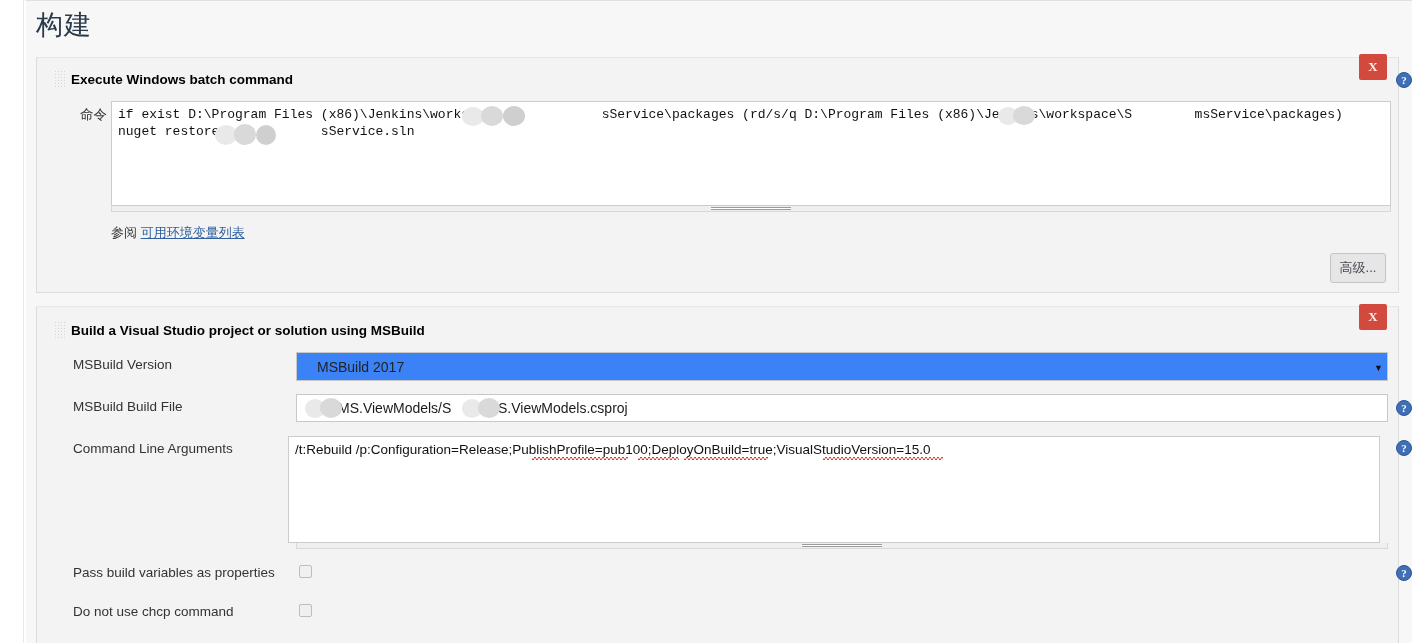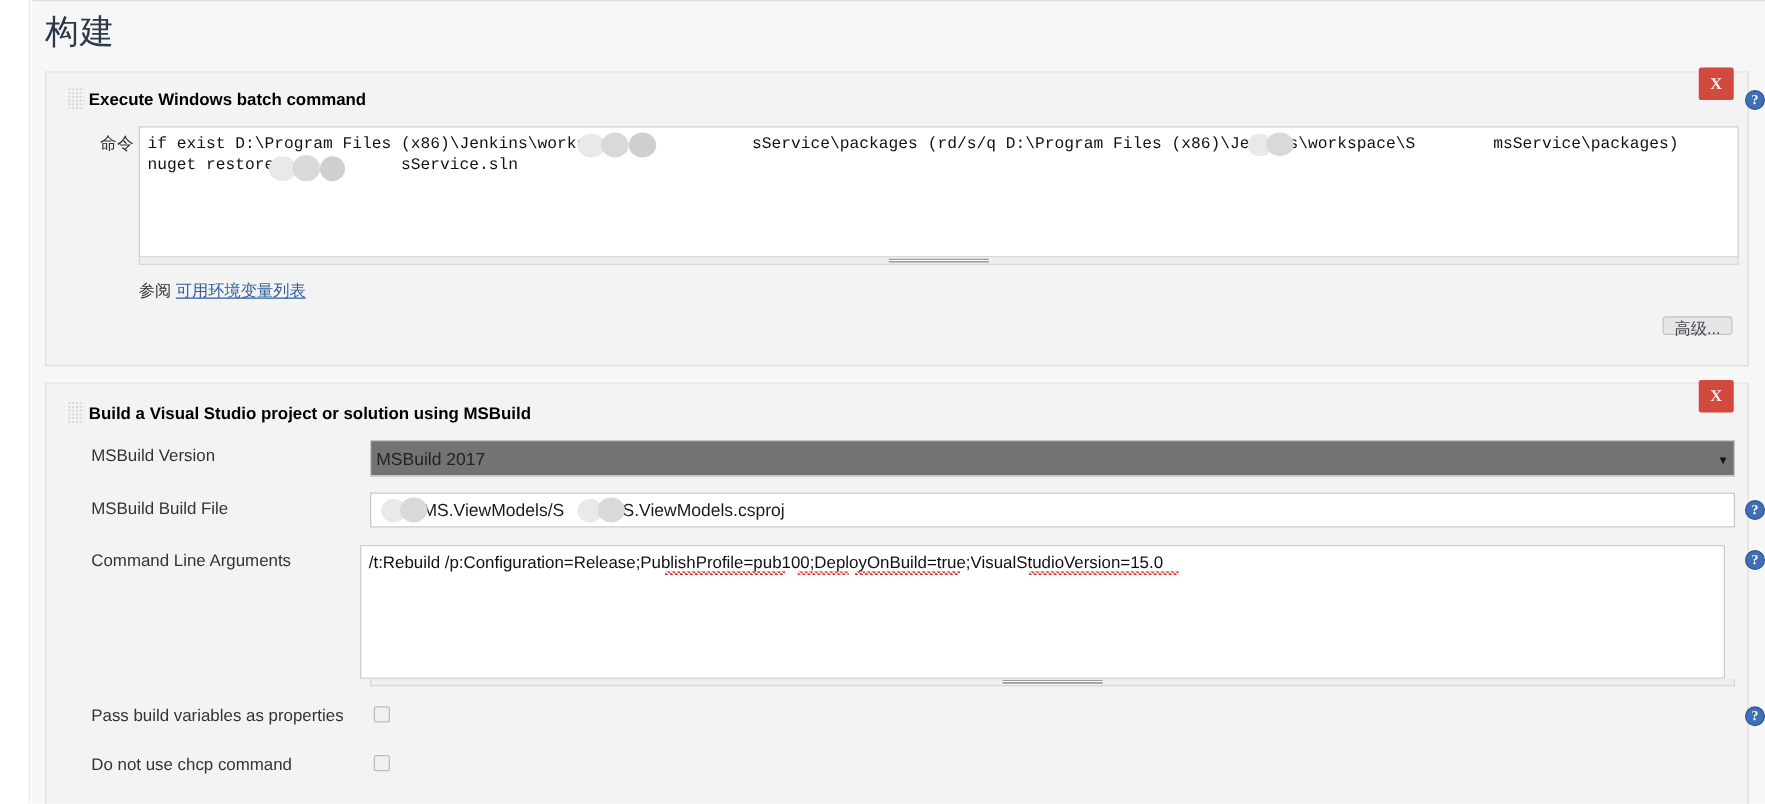--- a/index.html
+++ b/index.html
@@ -172,33 +172,33 @@
   }
 
   .btn-advanced {
     position: absolute;
     background: #e6e6e6;
     border: 1px solid #c4c4c4;
     border-radius: 3px;
     font-size: 13px;
     color: #4a4a55;
     padding: 0;
-    height: 15px;
+    height: 30px;
     min-width: 56px;
     cursor: pointer;
     font-family: "Liberation Sans", sans-serif;
   }
 
   select.msbuild-version {
     position: absolute;
-    background: #737373;
+    background: #3b82f6;
     border: 1px solid #c8c8c8;
     font-size: 14px;
     color: #222222;
-    padding: 0 4px;
+    padding: 0 20px;
     outline: none;
     -webkit-appearance: none;
     appearance: none;
     font-family: "Liberation Sans", sans-serif;
     cursor: pointer;
   }
   .select-arrow {
     position: absolute;
     font-size: 9px;
     color: #111111;

